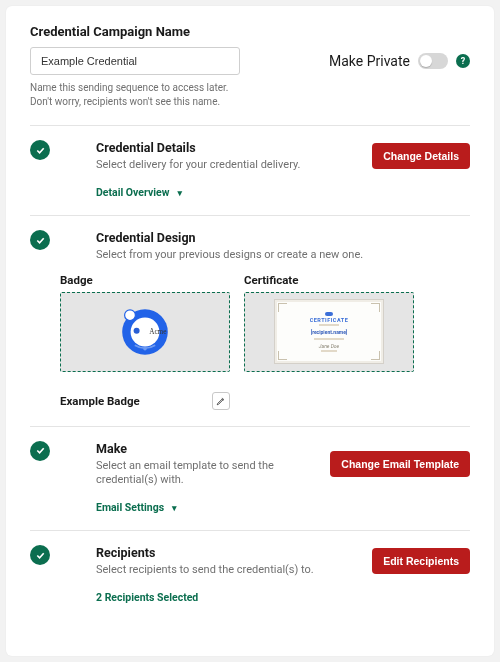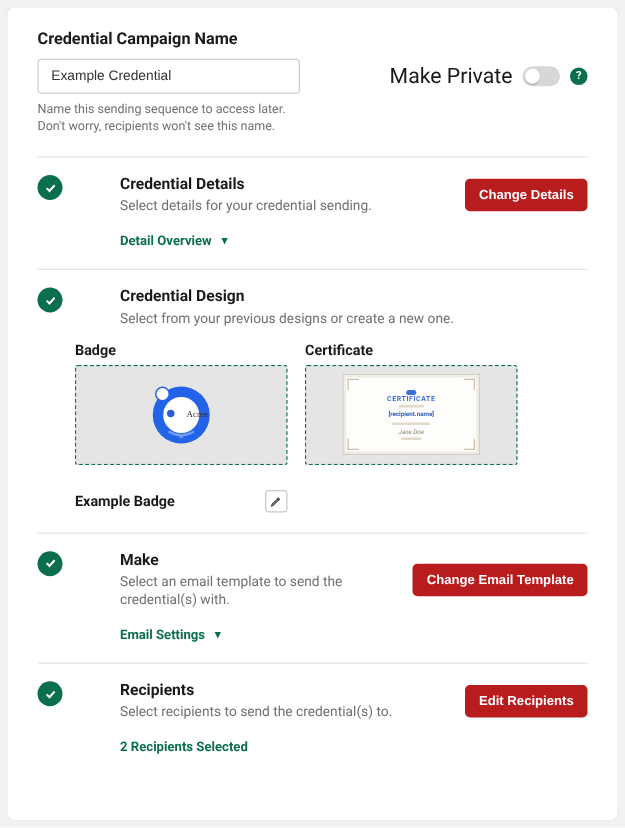--- a/index.html
+++ b/index.html
@@ -40,21 +40,21 @@
     outline: none;
   }
   .helper {
     font-size: 10px;
     color: #707070;
     line-height: 1.4;
     margin-top: 6px;
     max-width: 220px;
   }
   .private-label {
-    font-size: 17px;
+    font-size: 14px;
     color: #1a1a1a;
     margin-right: 8px;
   }
   .toggle {
     width: 30px; height: 16px;
     background: #d7d7d7;
     border-radius: 10px;
     position: relative;
     margin-right: 8px;
   }
@@ -239,21 +239,21 @@
   <div class="section">
     <div class="check-badge">
       <svg viewBox="0 0 24 24" fill="none" stroke="#fff" stroke-width="3.5">
           <polyline points="5 12 10 17 19 7"></polyline>
         </svg>
     </div>
     <div class="section-body">
       <div class="row">
         <div class="grow">
           <div class="section-title">Credential Details</div>
-          <div class="section-sub">Select details for your credential sending.</div>
+          <div class="section-sub">Select delivery for your credential delivery.</div>
         </div>
         <button class="btn-green">Change Details</button>
       </div>
       <div class="link-accordion">
         <span>Detail Overview</span>
         <span class="chev">▾</span>
       </div>
     </div>
   </div>
 

